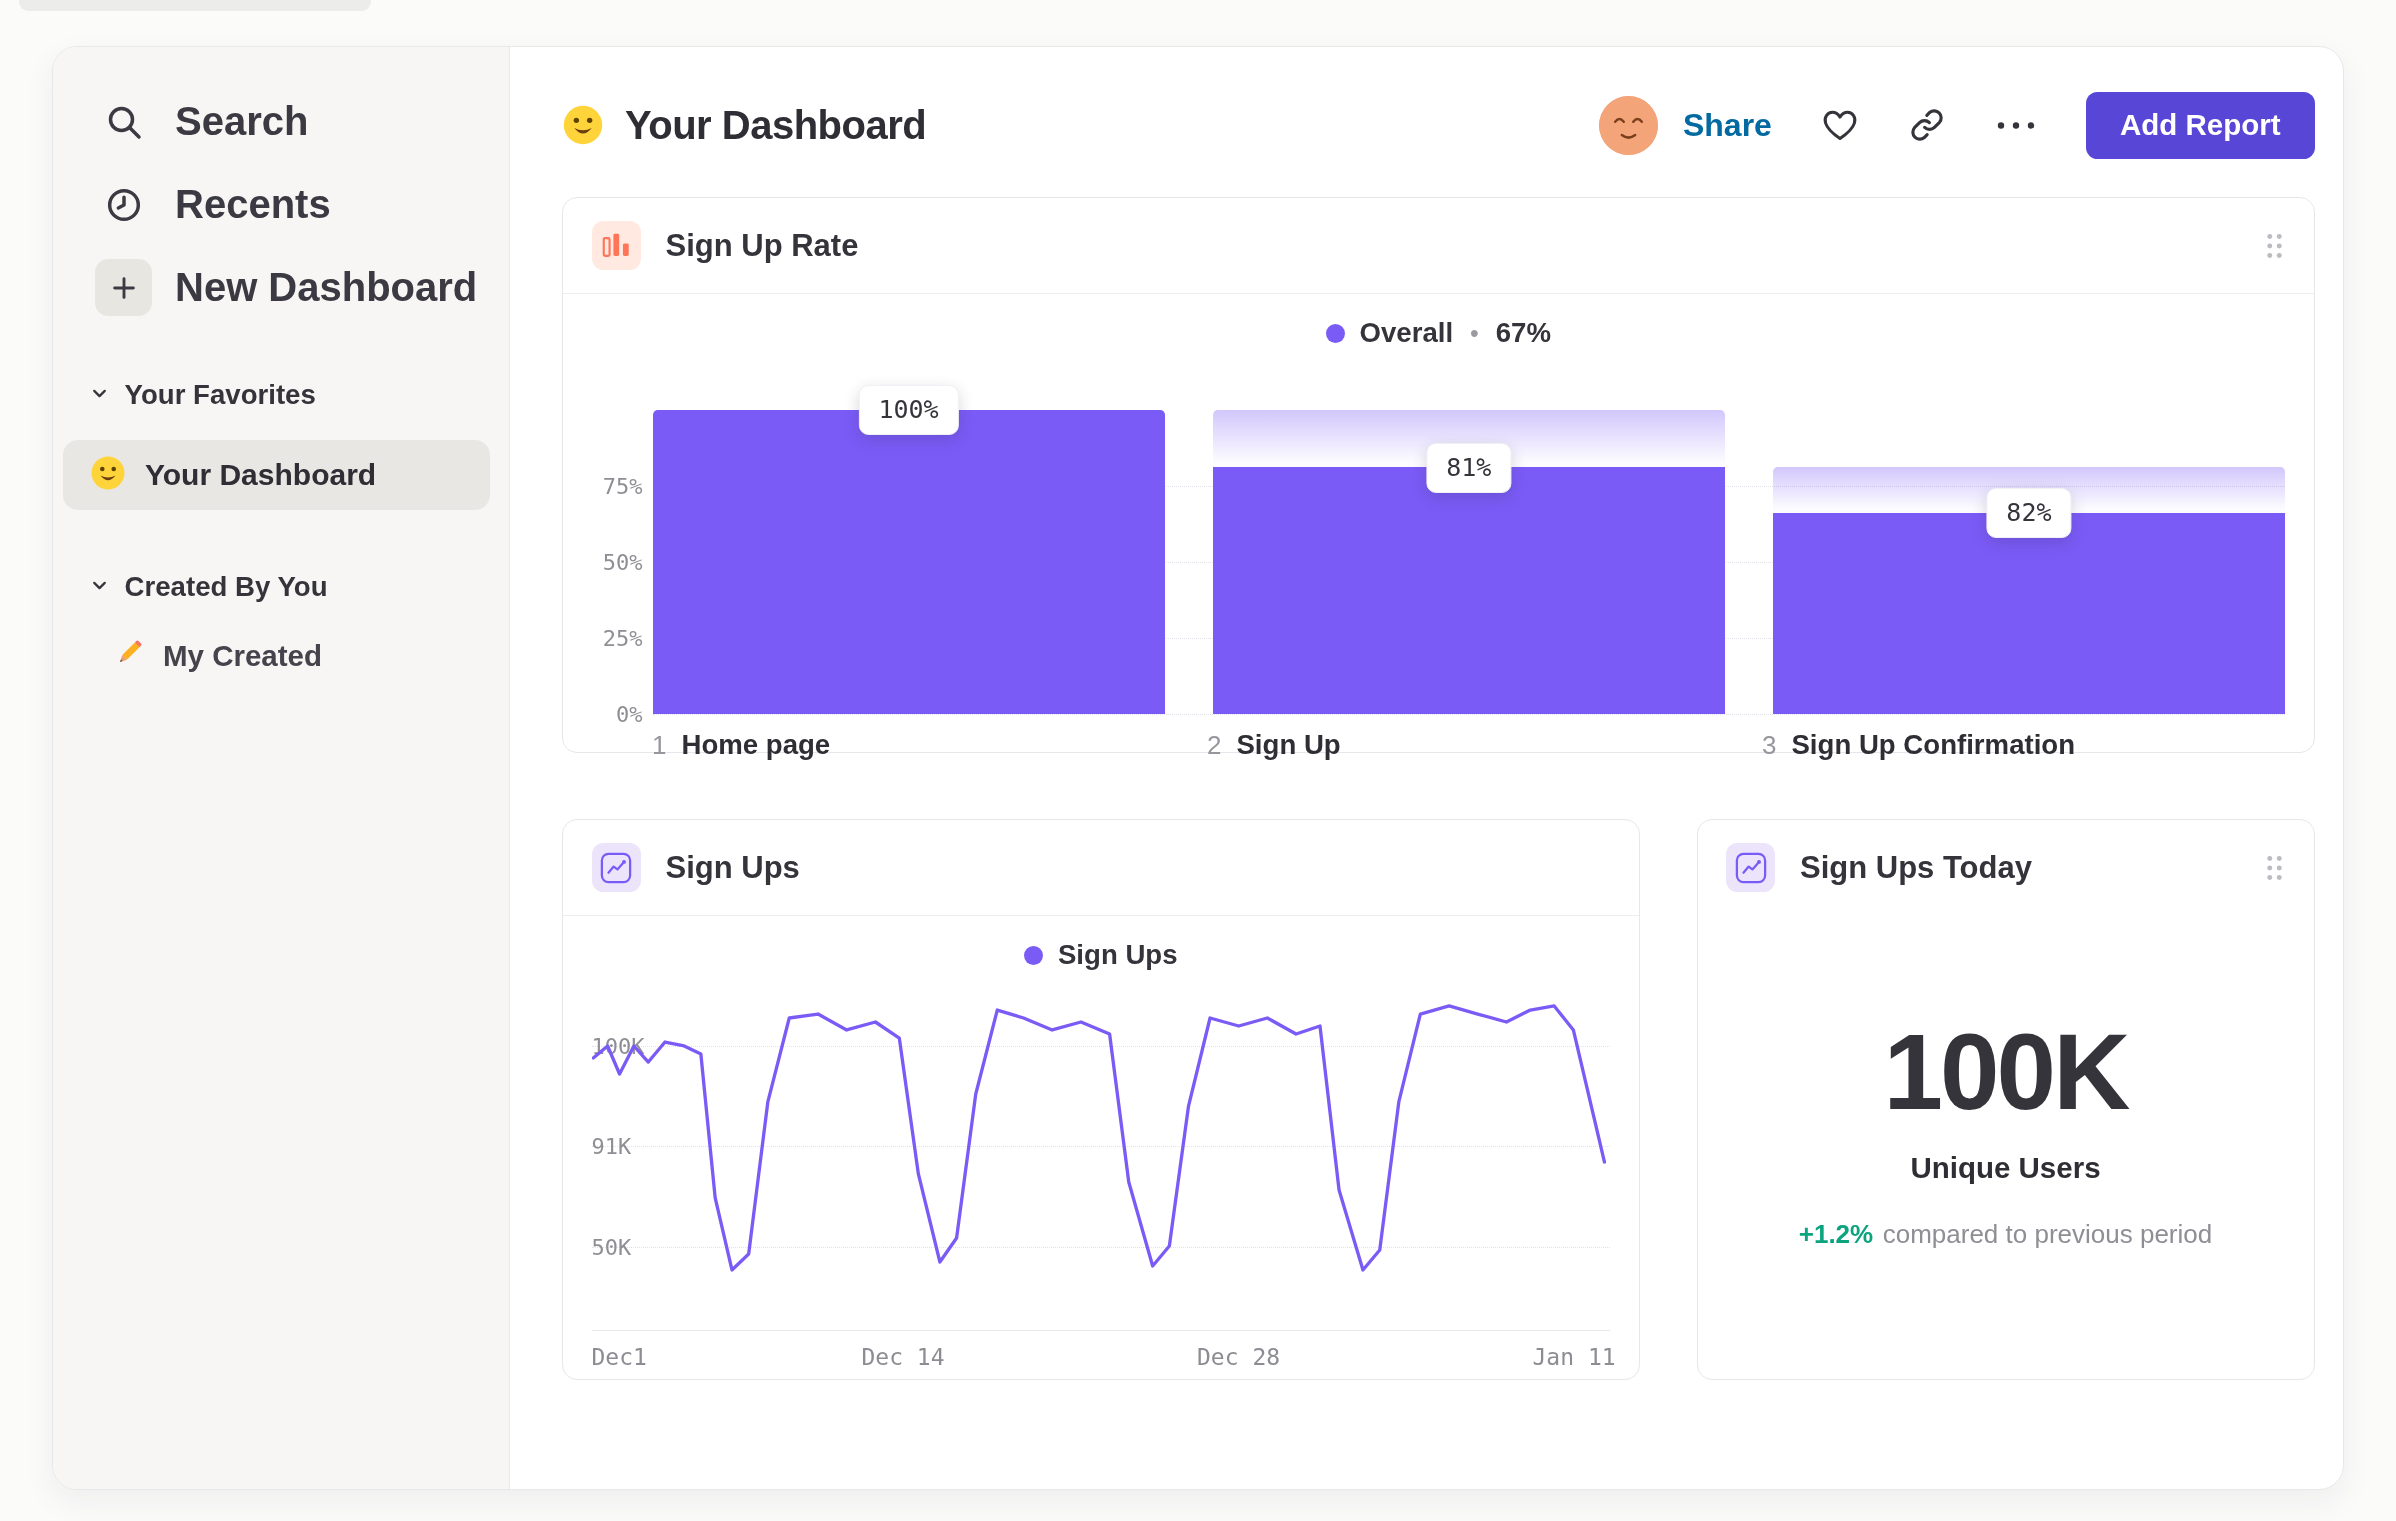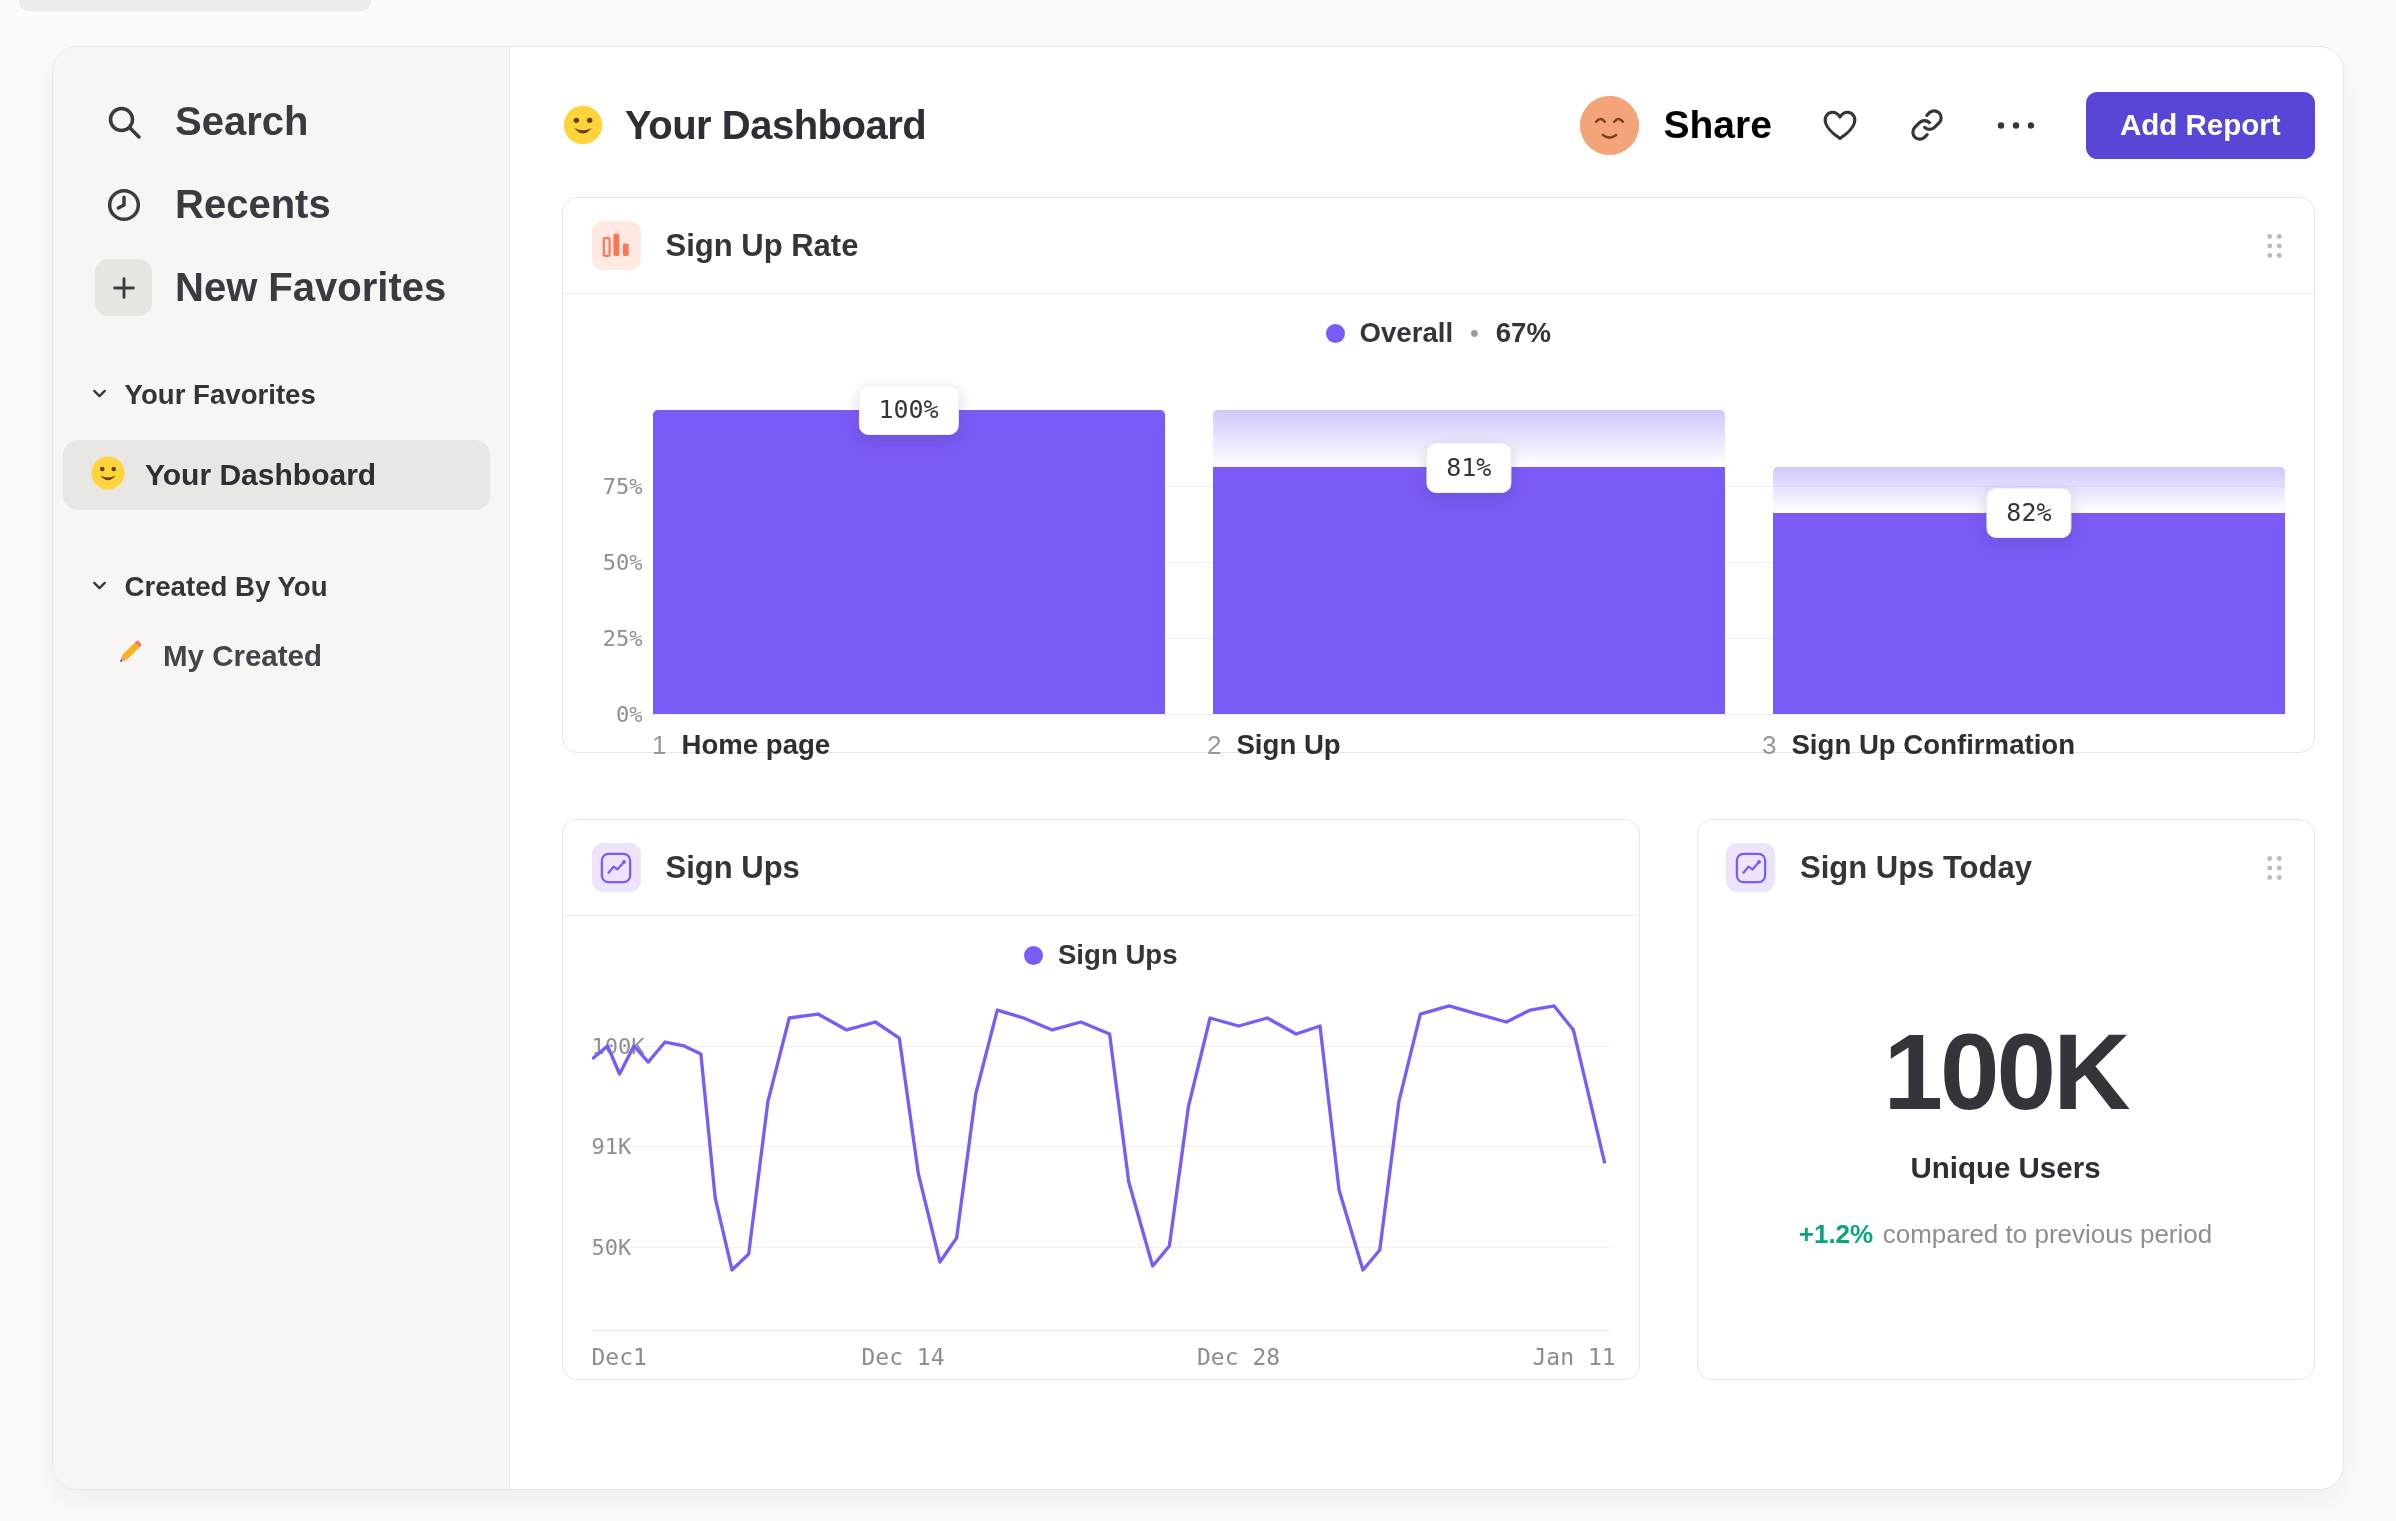--- a/index.html
+++ b/index.html
@@ -32,21 +32,21 @@
   .side-sub{ display:flex; align-items:center; gap:17px; height:61px; margin:23px 0 0 17px; font-size:29.5px; font-weight:600; color:#45434b; cursor:pointer; }
 
   
   .main{ flex:1; padding:44px 28.5px 0 52px; position:relative; }
   .page-head{ display:flex; align-items:center; height:68px; margin-bottom:38px; }
   .title-emoji{ display:flex; margin-right:21px; }
   .page-head h1{ font-size:40px; font-weight:700; letter-spacing:-0.5px; color:#2f2e35; }
   .actions{ margin-left:auto; display:flex; align-items:center; gap:49px; }
   .share-group{ display:flex; align-items:center; gap:25px; cursor:pointer; }
   .avatar{ width:59px; height:59px; border-radius:50%; background:#f3a478; display:flex; align-items:center; justify-content:center; overflow:hidden; }
-  .share-label{ font-size:39px; font-weight:600; color:#000000; }
+  .share-label{ font-size:32px; font-weight:600; color:#0369a1; }
   .icon-btn{ display:flex; align-items:center; justify-content:center; cursor:pointer; }
   .add-report{ border:none; background:#5847d6; color:#ffffff; font-family:inherit; font-size:29.5px; font-weight:700; height:67px; padding:0 34px; border-radius:11.4px; cursor:pointer; }
 
   
   .card{ background:#fff; border:1.5px solid #e7e6e9; border-radius:15px; }
   .card-head{ display:flex; align-items:center; gap:25px; padding:23px 28.5px; position:relative; }
   .card-head.bordered{ border-bottom:1.5px solid #edecf0; }
   .card-icon{ width:49px; height:49px; border-radius:11.4px; flex:none; display:flex; align-items:center; justify-content:center; }
   .funnel-icon-bg{ background:#ffe9e1; }
   .line-icon-bg{ background:#ece4fb; }
@@ -116,21 +116,21 @@
       </span>
       <span class="nav-label">Recents</span>
     </div>
     <div class="nav-item">
       <span class="nav-icon plus-box">
         <svg width="30" height="30" viewBox="0 0 24 24" fill="none" stroke="#3b3a42" stroke-width="2.3" stroke-linecap="round">
             <line x1="12" y1="4.5" x2="12" y2="19.5"></line>
             <line x1="4.5" y1="12" x2="19.5" y2="12"></line>
           </svg>
       </span>
-      <span class="nav-label">New Favorites</span>
+      <span class="nav-label">New Dashboard</span>
     </div>
 
     <div class="section-head">
       <span>
         <svg width="21" height="21" viewBox="0 0 24 24" fill="none" stroke="#35343b" stroke-width="2.6" stroke-linecap="round" stroke-linejoin="round">
             <polyline points="6,9 12,15 18,9"></polyline>
           </svg>
       </span>
       <span>Your Favorites</span>
     </div>

